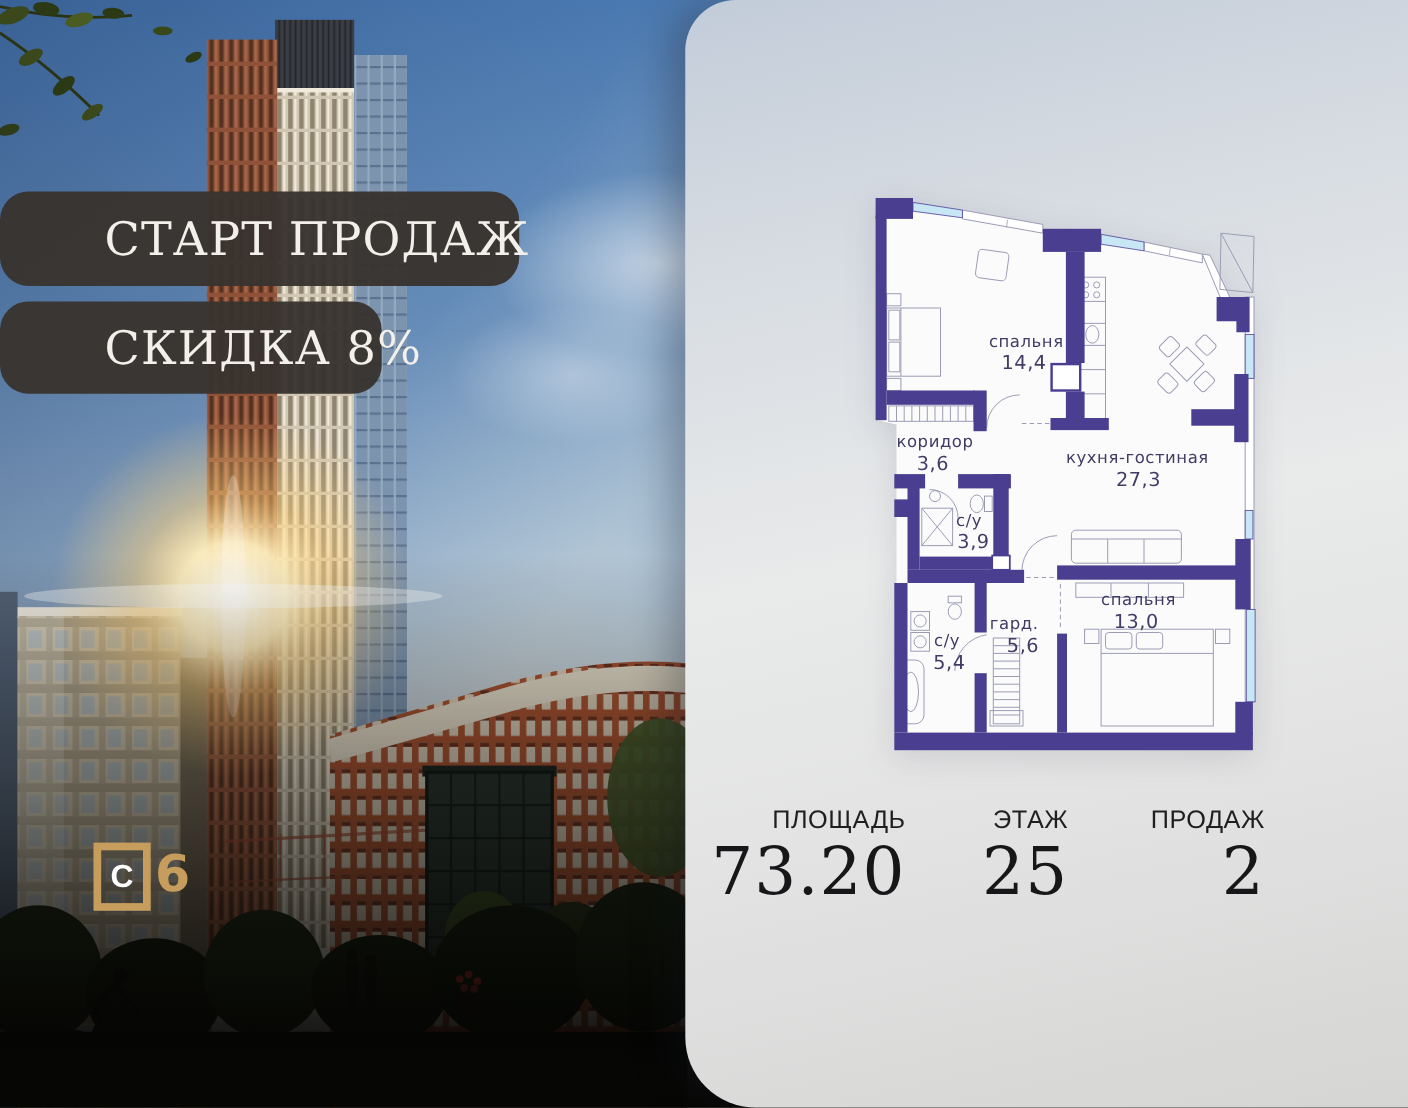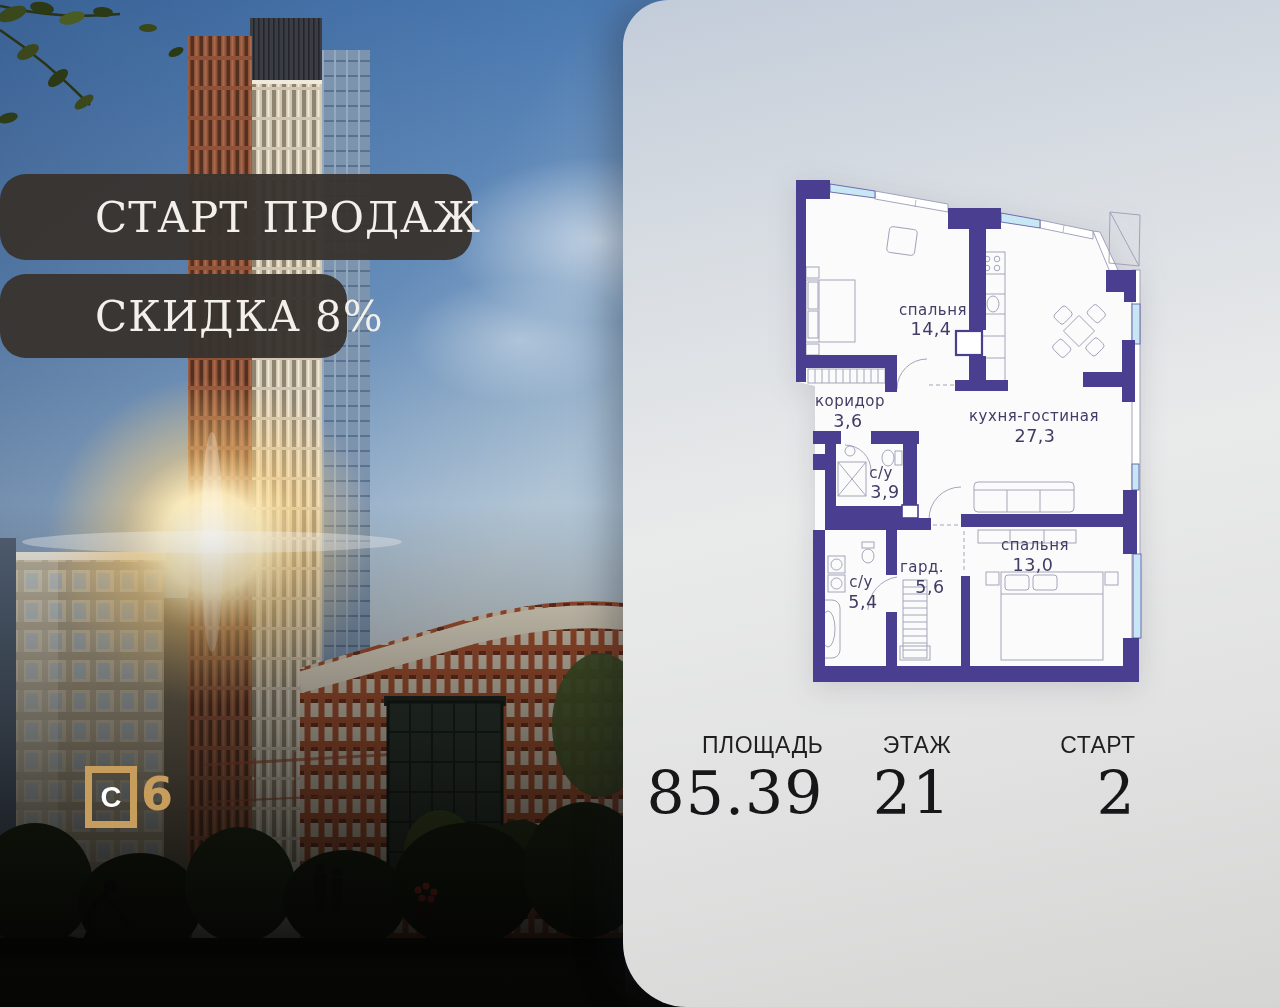--- a/index.html
+++ b/index.html
@@ -39,21 +39,21 @@
   
   .panel{position:absolute;left:623px;top:0;width:657px;height:1007px;
          border-radius:46px 0 0 64px;
          background:linear-gradient(168deg,#c2ccd9 0%,#d7dce2 22%,#e9eaea 48%,#e2e2e2 72%,#d5d5d4 100%);
          box-shadow:-14px 0 36px rgba(15,18,28,.28);}
   .plan{position:absolute;left:165px;top:168px;
         filter:drop-shadow(0 6px 14px rgba(60,60,90,.15));}
   .plan text{font-family:"DejaVu Sans",sans-serif;fill:#413c66;letter-spacing:.5px;}
   .stats{position:absolute;left:0;top:734px;width:657px;height:110px;}
   .stat{position:absolute;transform:translateX(-50%);text-align:right;}
-  .stat-1{left:112px;} .stat-2{left:289px;} .stat-3{left:475px;}
+  .stat-1{left:112px;} .stat-2{left:309px;} .stat-3{left:475px;}
   .stat-label{font-size:23px;font-weight:500;letter-spacing:.5px;color:#1f1f20;line-height:1;}
   .stat-value{font-family:"DejaVu Serif",serif;font-size:60px;font-weight:400;
               color:#17171a;line-height:1;margin-top:6px;letter-spacing:1px;}
 </style>
 </head>
 <body>
 
 <div class="canvas">
 
   <div class="photo">
@@ -360,26 +360,26 @@
         <text x="134" y="404" font-size="15">гард.</text>
         <text x="142" y="425" font-size="17.5">5,6</text>
         <text x="247" y="382" font-size="15">спальня</text>
         <text x="245" y="403" font-size="17.5">13,0</text>
       </g>
     </svg>
 
     <div class="stats">
       <div class="stat stat-1">
         <div class="stat-label">ПЛОЩАДЬ</div>
-        <div class="stat-value">85.39</div>
+        <div class="stat-value">73.20</div>
       </div>
       <div class="stat stat-2">
         <div class="stat-label">ЭТАЖ</div>
-        <div class="stat-value">21</div>
+        <div class="stat-value">25</div>
       </div>
       <div class="stat stat-3">
-        <div class="stat-label">СТАРТ</div>
+        <div class="stat-label">ПРОДАЖ</div>
         <div class="stat-value">2</div>
       </div>
     </div>
   </div>
 
 </div>
 
 </body></html>

